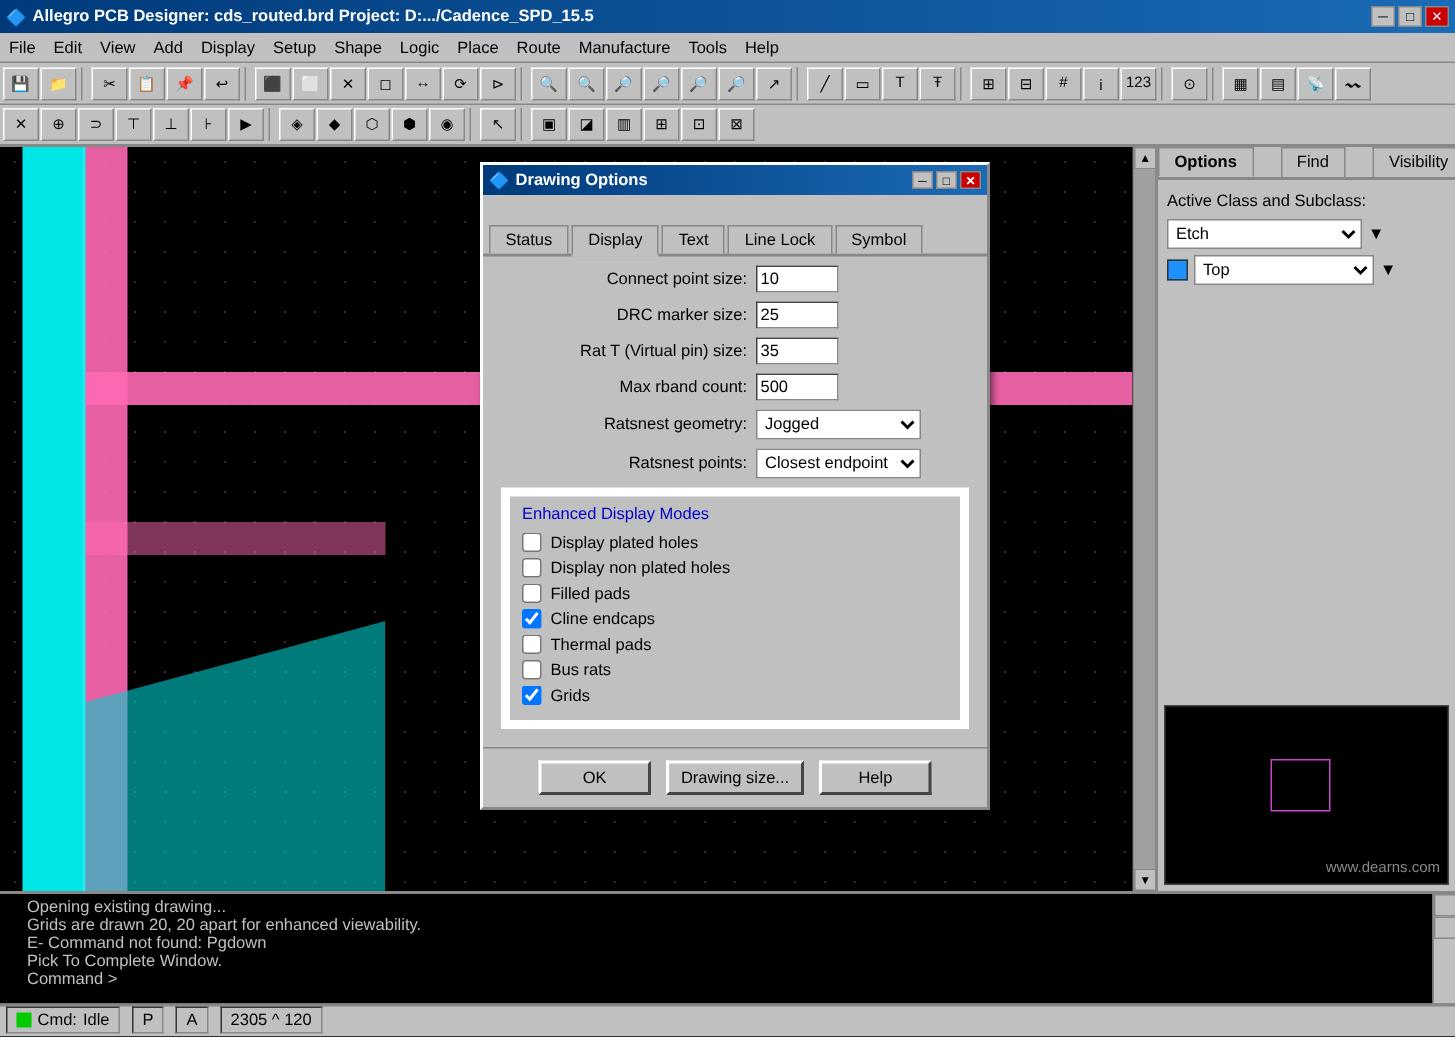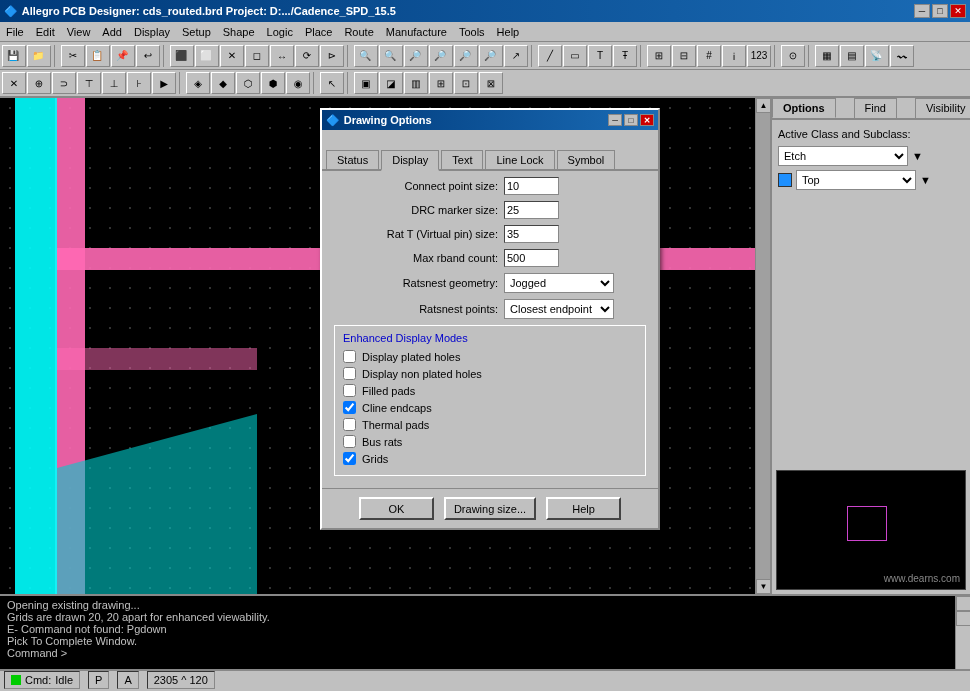--- a/index.html
+++ b/index.html
@@ -151,21 +151,21 @@
     
     #bottom-log {
       background: #000;
       color: #c0c0c0;
       height: 75px;
       border-top: 2px solid #888;
       display: flex;
     }
     #log-text {
       flex: 1;
-      padding: 3px 7px;
+      padding: 3px 18px;
       font-size: 11px;
       overflow: hidden;
     }
     #log-scroll {
       width: 15px;
       background: #c0c0c0;
       border-left: 1px solid #888;
     }
 
     
@@ -267,21 +267,21 @@
       padding: 1px 2px;
     }
     .field-select {
       width: 110px;
       height: 20px;
       font-size: 11px;
       border: 1px solid #888;
     }
     
     #enhanced-section {
-      border: 1px solid #ffffff;
+      border: 6px solid #ffffff;
       padding: 6px 8px;
       margin: 6px 0;
     }
     .enhanced-title {
       color: #0000cc;
       font-size: 11px;
       margin-bottom: 6px;
     }
     .checkbox-row {
       display: flex;

